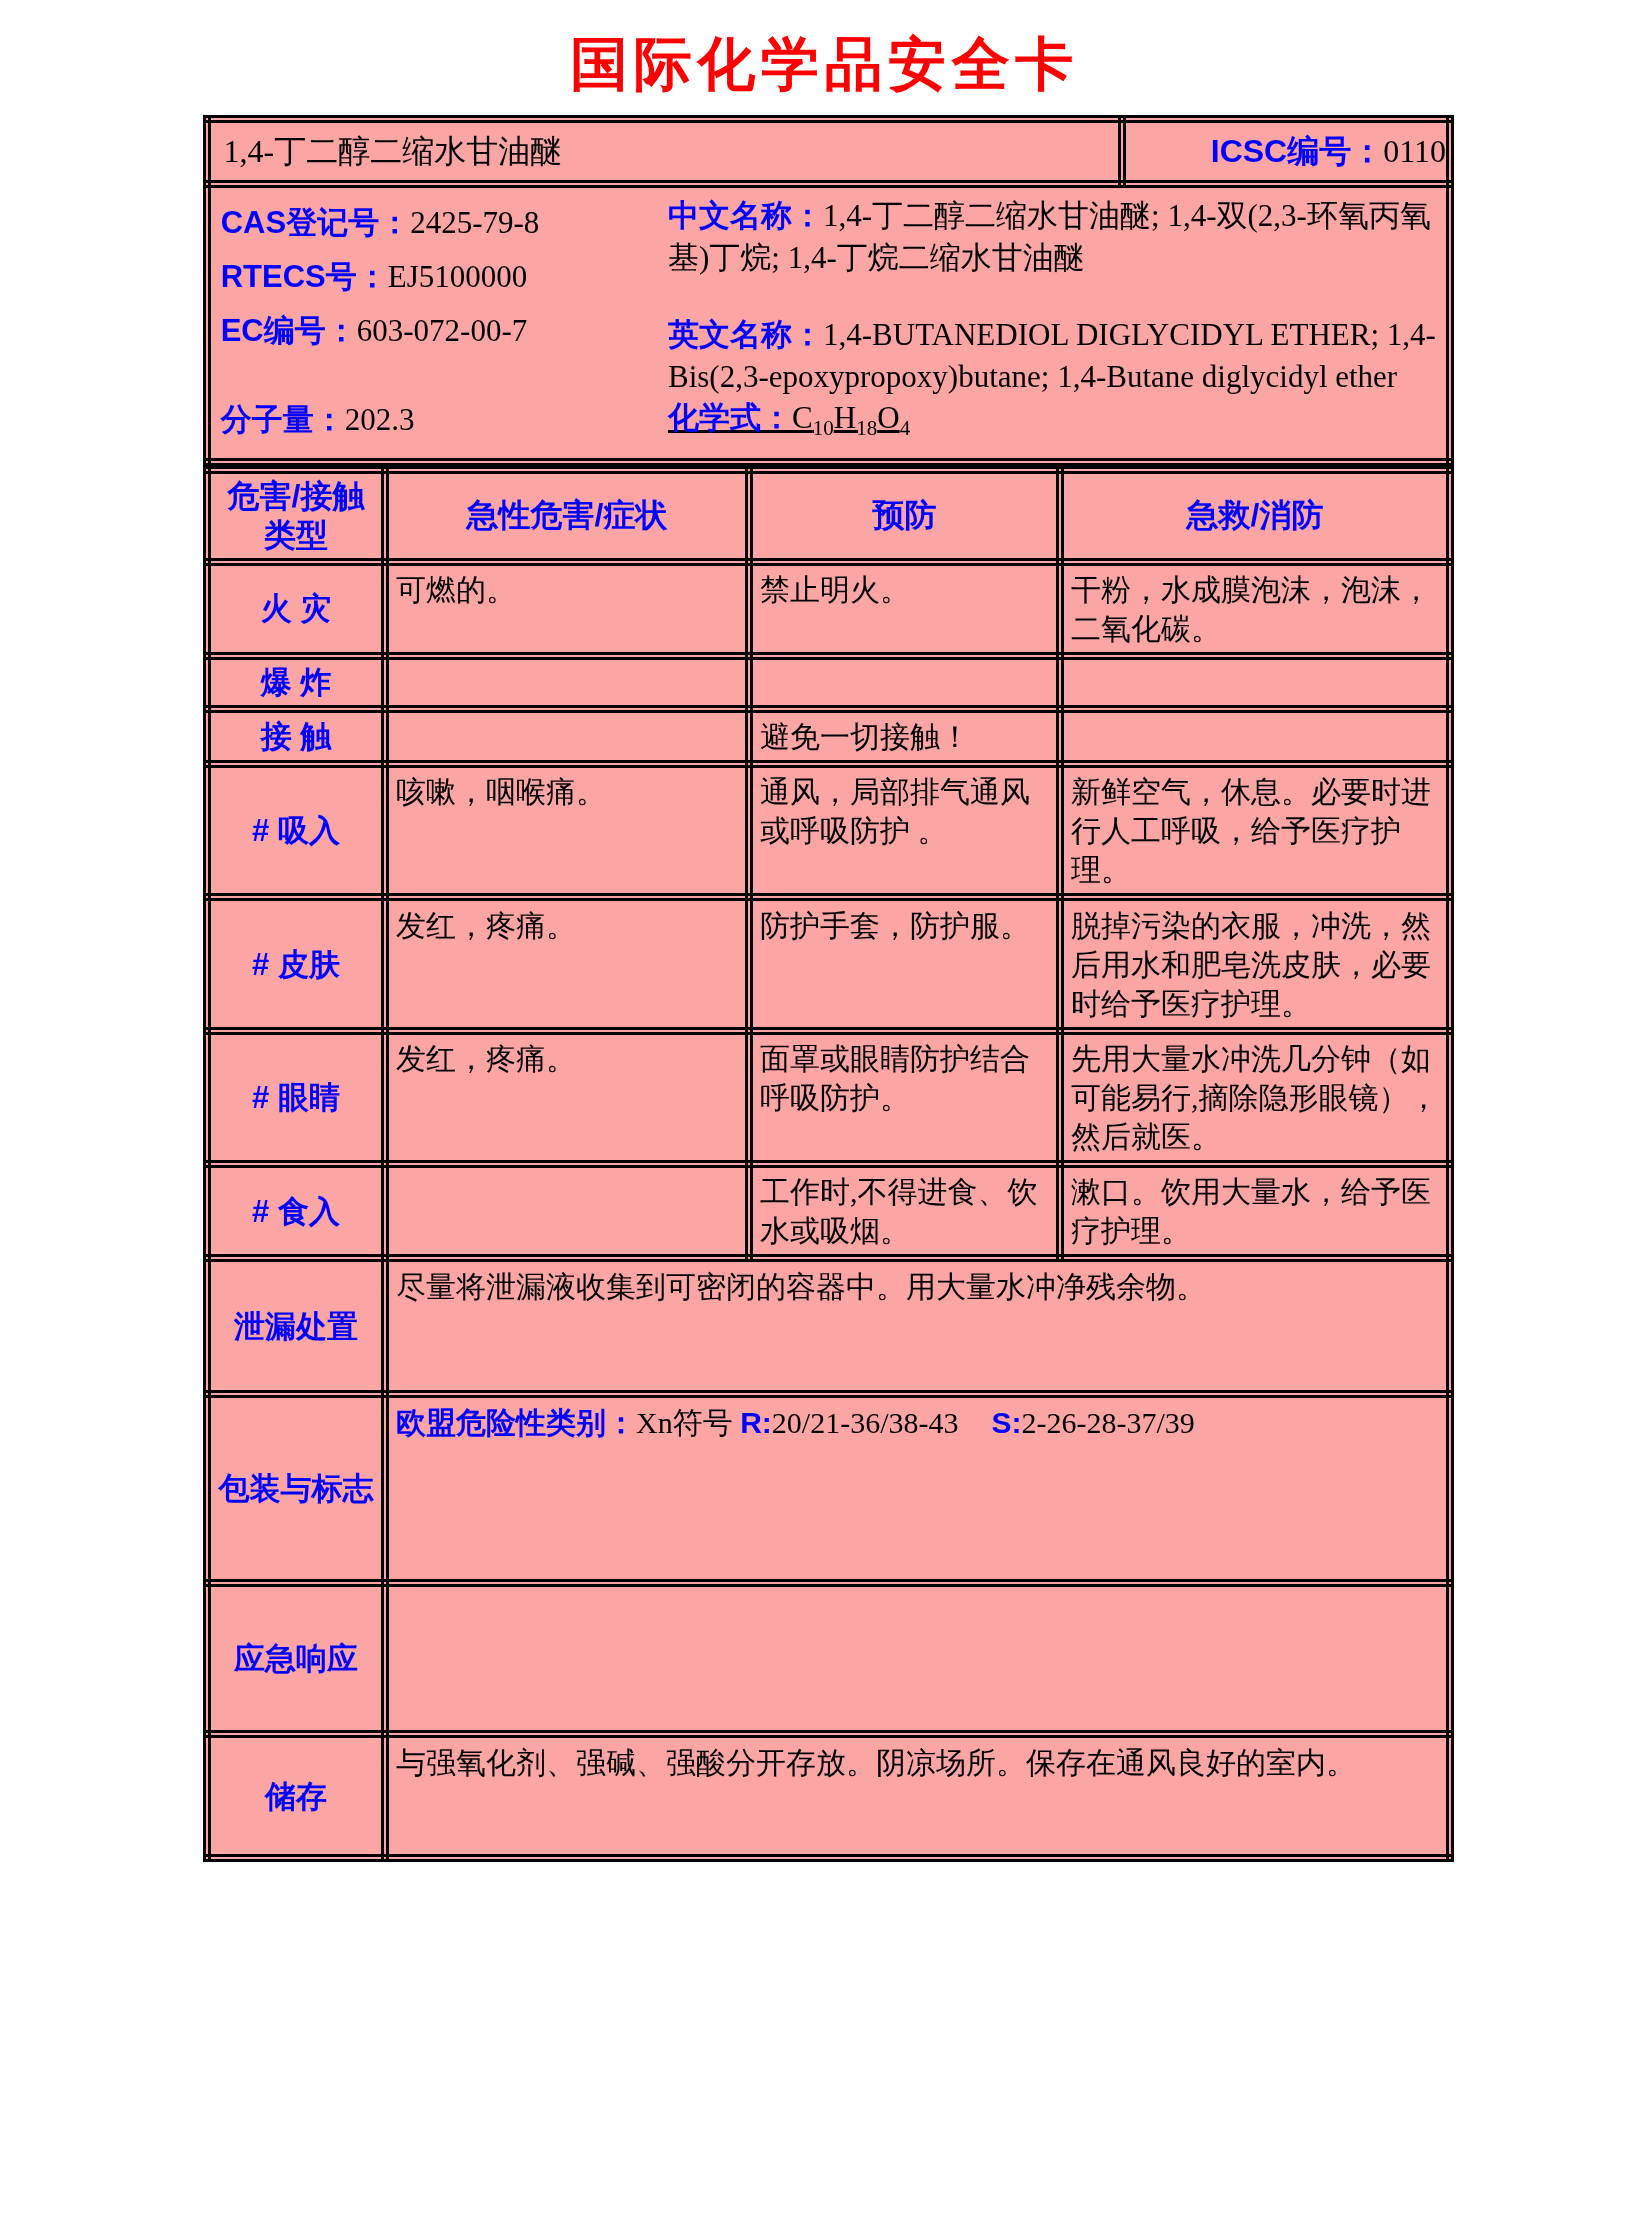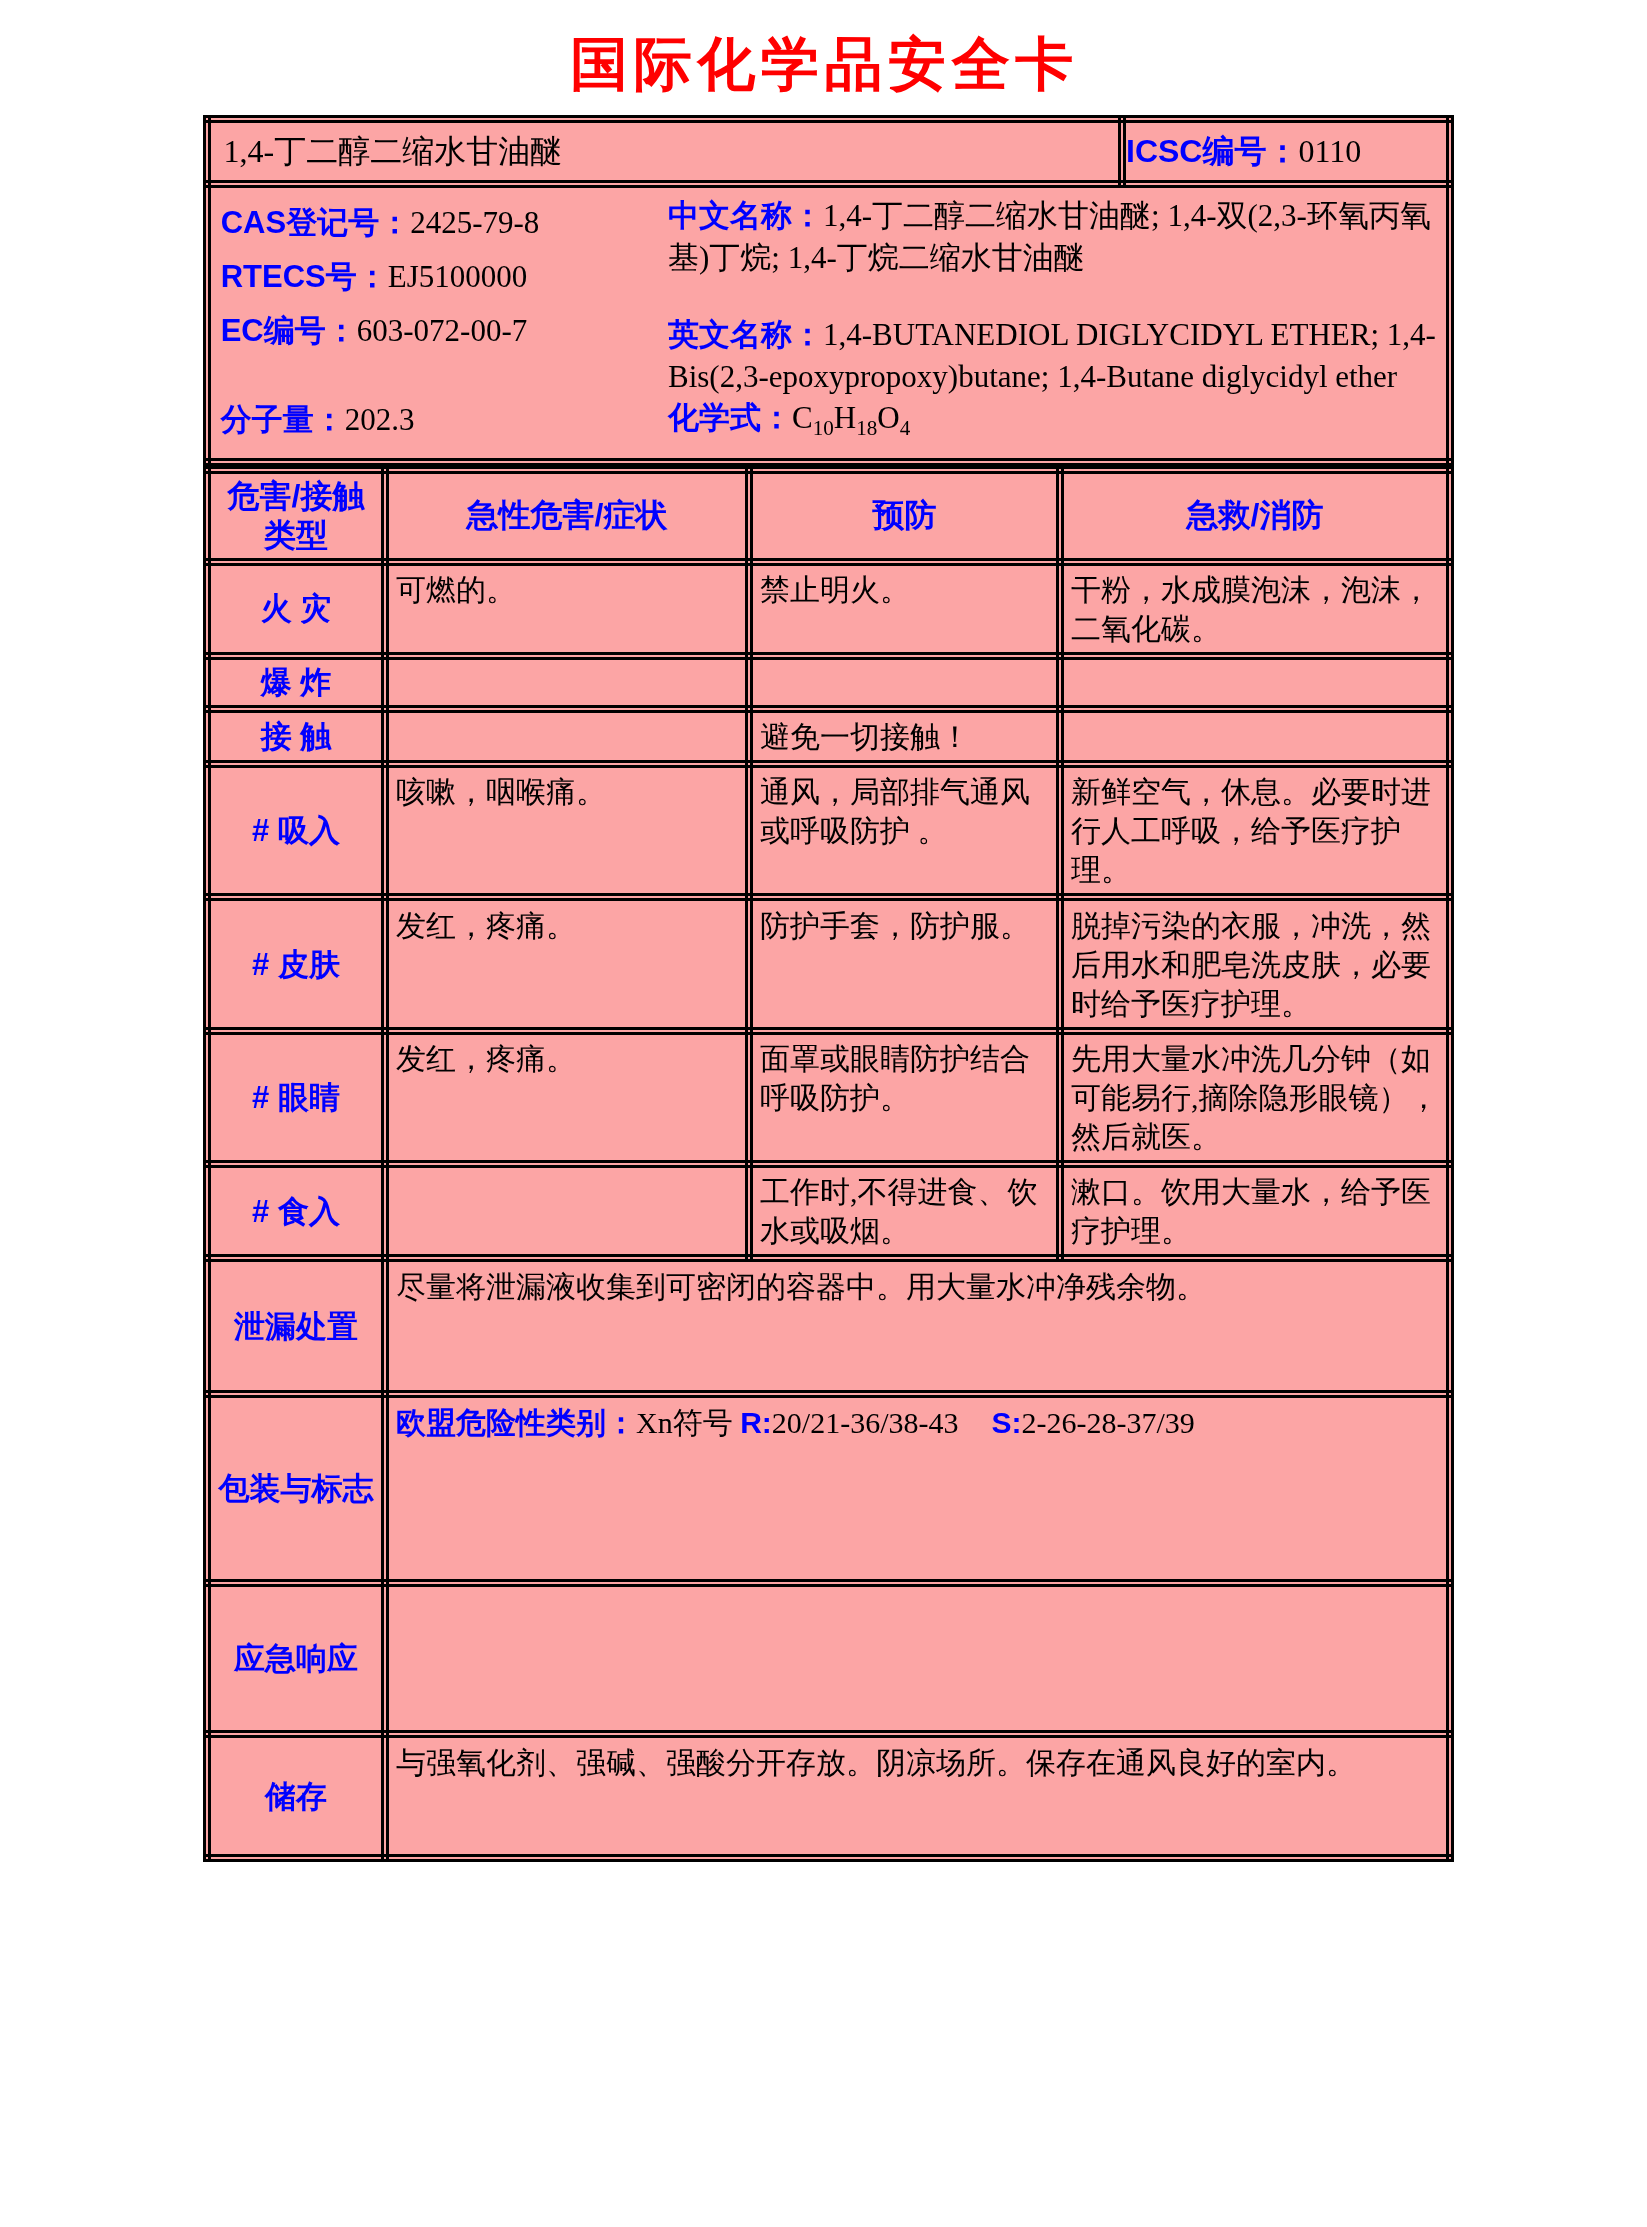--- a/index.html
+++ b/index.html
@@ -28,29 +28,29 @@
   td { border: 8.3px double #000000; vertical-align: top; }
 
   .blabel {
     color: #0000ff;
     font-weight: bold;
     font-family: "Liberation Sans", sans-serif;
   }
 
   
   .name-cell { height: 65px; vertical-align: middle; padding: 2.8px 4.2px 2.8px 12.5px; font-size: 32px; }
-  .icsc-cell { height: 65px; vertical-align: middle; text-align: left; font-size: 32px; white-space: nowrap; }
+  .icsc-cell { height: 65px; vertical-align: middle; text-align: right; font-size: 32px; white-space: nowrap; }
   .icsc-cell .blabel { font-size: 32px; }
   .ident-cell { height: 278px; position: relative; font-size: 31px; }
   .cas-block { position: absolute; left: 9.7px; top: 8.3px; line-height: 54px; white-space: nowrap; }
   .names-block { position: absolute; left: 457px; top: 7px; width: 772px; }
   .name-para { line-height: 42px; }
   .name-para.en { margin-top: 35px; }
   .mw-line { position: absolute; left: 9.7px; bottom: 16.7px; white-space: nowrap; }
-  .cf-line { position: absolute; left: 457px; bottom: 16.7px; white-space: nowrap; }
+  .cf-line { position: absolute; left: 457px; bottom: 16.7px; white-space: nowrap; text-decoration: underline; }
   .formula sub { font-size: 0.68em; }
 
   
   .hazard-table td { padding: 4.2px 7px; font-size: 30px; line-height: 39px; }
   .hazard-table td.lbl {
     text-align: center; vertical-align: middle;
     color: #0000ff; font-weight: bold;
     font-family: "Liberation Sans", sans-serif;
     font-size: 31px; padding: 2.8px 1.4px;
   }

